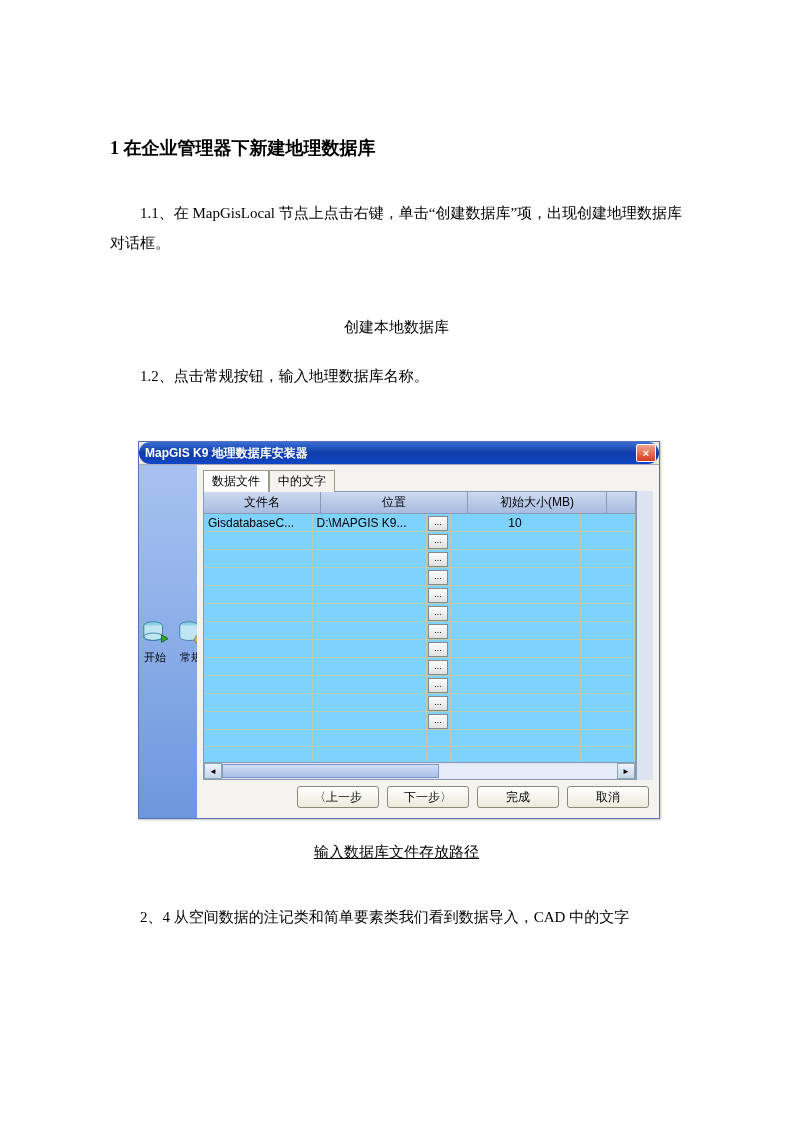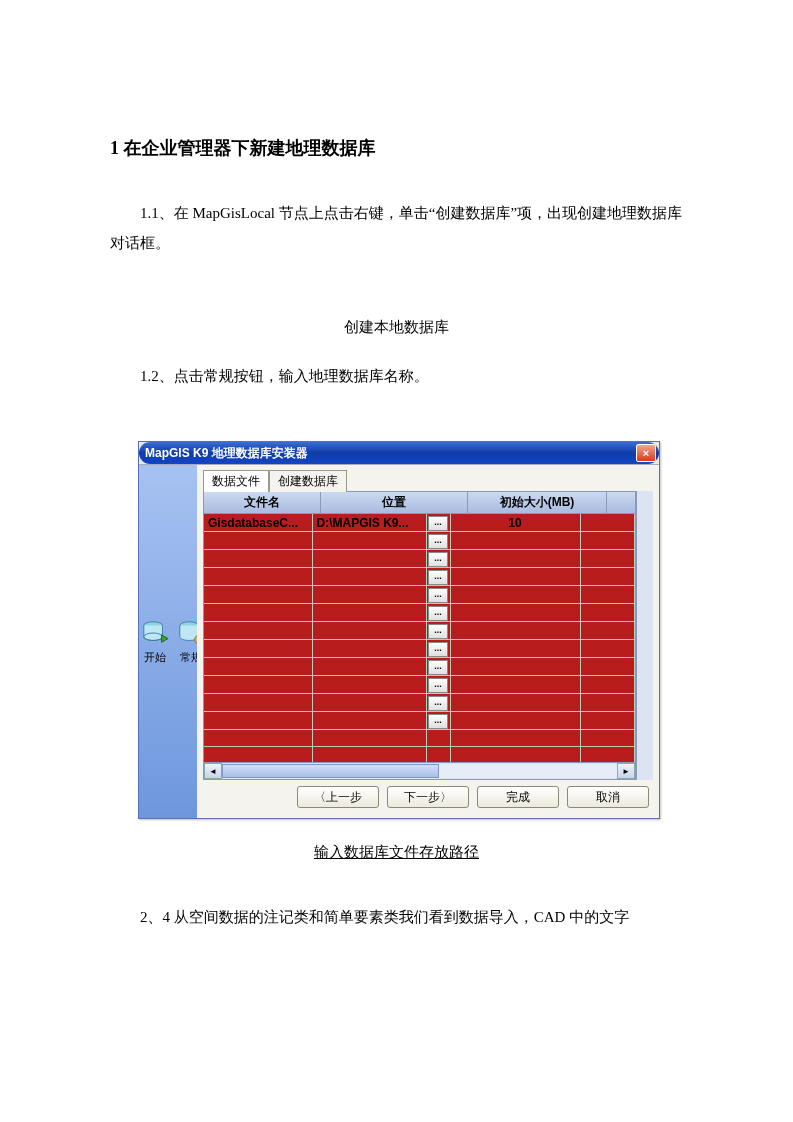--- a/index.html
+++ b/index.html
@@ -125,21 +125,21 @@
     font-size:12px;
   }
   .subheader-row .col {
     padding: 2px 4px;
     border-right:1px solid #8a99b8;
     text-align:center;
   }
   .grid-wrap {
     border:1px solid #8a99b8;
     border-top:none;
-    background:#b91c1c;
+    background:#7dd3fc;
     height: 248px;
     overflow:hidden;
     position:relative;
   }
   .tbl {
     width:100%;
     border-collapse:collapse;
     table-layout:fixed;
     font-size:12px;
   }
@@ -244,24 +244,24 @@
                 <rect x="22" y="19" width="6" height="6" fill="#4c7" stroke="#285"></rect>
               </svg>
           </div>
           <span>安装</span>
         </div>
       </div>
 
       <div class="main">
         <div class="tabs">
           <div class="tab active">数据文件</div>
-          <div class="tab">创建数据库</div>
-        </div>
-
-        <div style="display:flex;font-weight:bold;">
+          <div class="tab">中的文字</div>
+        </div>
+
+        <div style="display:flex;">
           <div style="flex:1;">
             <div class="subheader-row">
               <div class="col" style="width:108px">文件名</div>
               <div class="col" style="width:138px">位置</div>
               <div class="col" style="width:130px">初始大小(MB)</div>
               <div class="col" style="flex:1;border-right:none"></div>
             </div>
             <div class="grid-wrap">
               <table class="tbl">
                 <colgroup>

